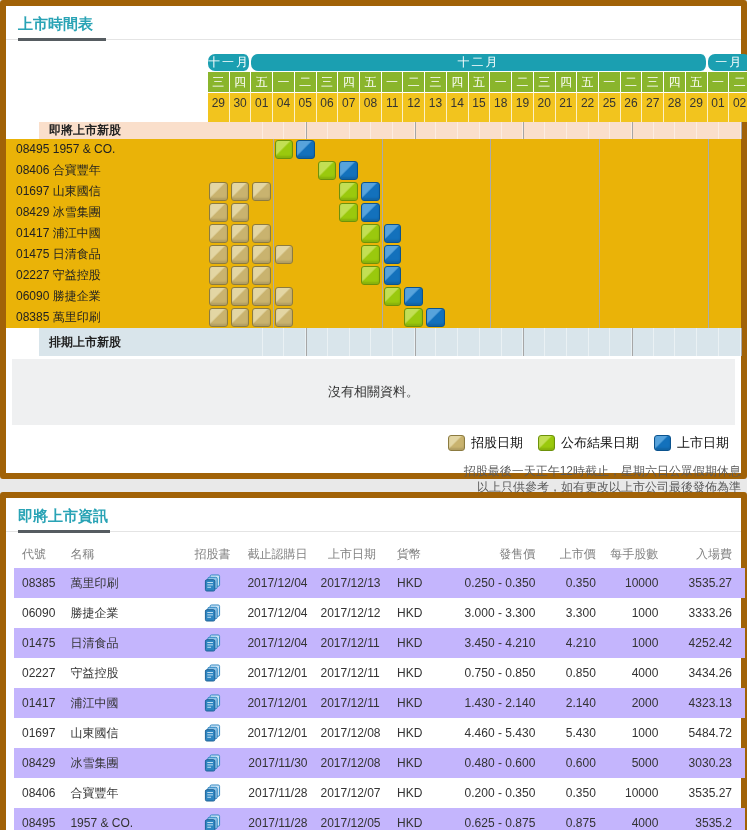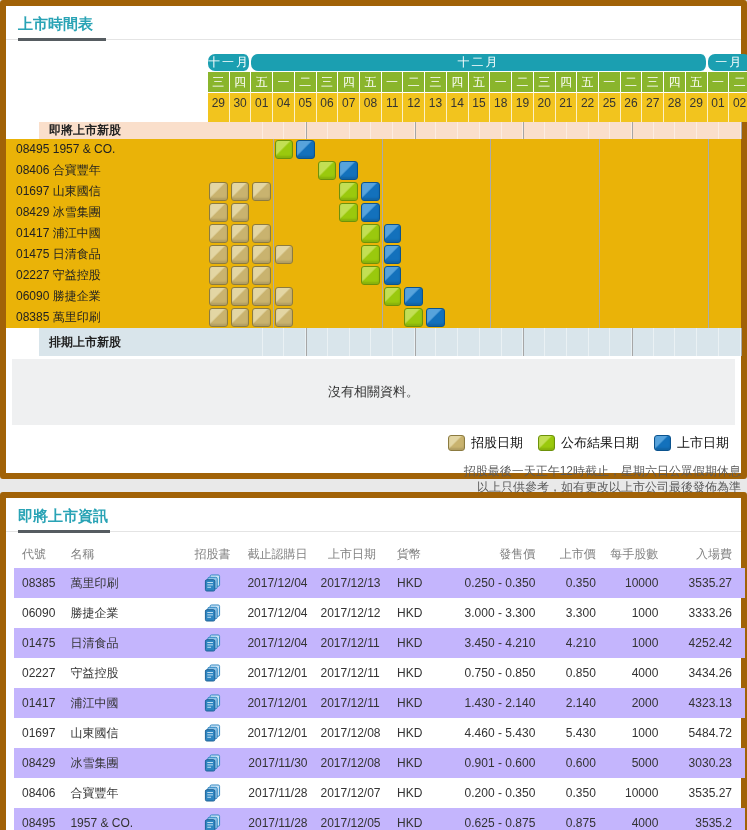--- a/index.html
+++ b/index.html
@@ -641,21 +641,21 @@
           <td class="al name">冰雪集團</td>
           <td class="ac"><span class="pico"><svg viewBox="0 0 18 19" width="17" height="18">
                 <rect x="6.5" y="1" width="10" height="12" rx="1.5" fill="#CBE4F5" stroke="#2E86C1" stroke-width="1"></rect>
                 <rect x="4" y="3.5" width="10" height="12" rx="1.5" fill="#8FC4E8" stroke="#2E86C1" stroke-width="1"></rect>
                 <rect x="1.5" y="6" width="10" height="12" rx="1.5" fill="#2E86C1" stroke="#1B5E93" stroke-width="1"></rect>
                 <path d="M3.5 9h6M3.5 11.5h6M3.5 14h4" stroke="#CBE4F5" stroke-width="1"></path>
               </svg></span></td>
           <td class="ar">2017/11/30</td>
           <td class="ar">2017/12/08</td>
           <td class="al">HKD</td>
-          <td class="ar">0.901 - 0.600</td>
+          <td class="ar">0.480 - 0.600</td>
           <td class="ar">0.600</td>
           <td class="ar">5000</td>
           <td class="ar">3030.23</td>
         </tr>
         <tr>
           <td class="al">08406</td>
           <td class="al name">合寶豐年</td>
           <td class="ac"><span class="pico"><svg viewBox="0 0 18 19" width="17" height="18">
                 <rect x="6.5" y="1" width="10" height="12" rx="1.5" fill="#CBE4F5" stroke="#2E86C1" stroke-width="1"></rect>
                 <rect x="4" y="3.5" width="10" height="12" rx="1.5" fill="#8FC4E8" stroke="#2E86C1" stroke-width="1"></rect>

